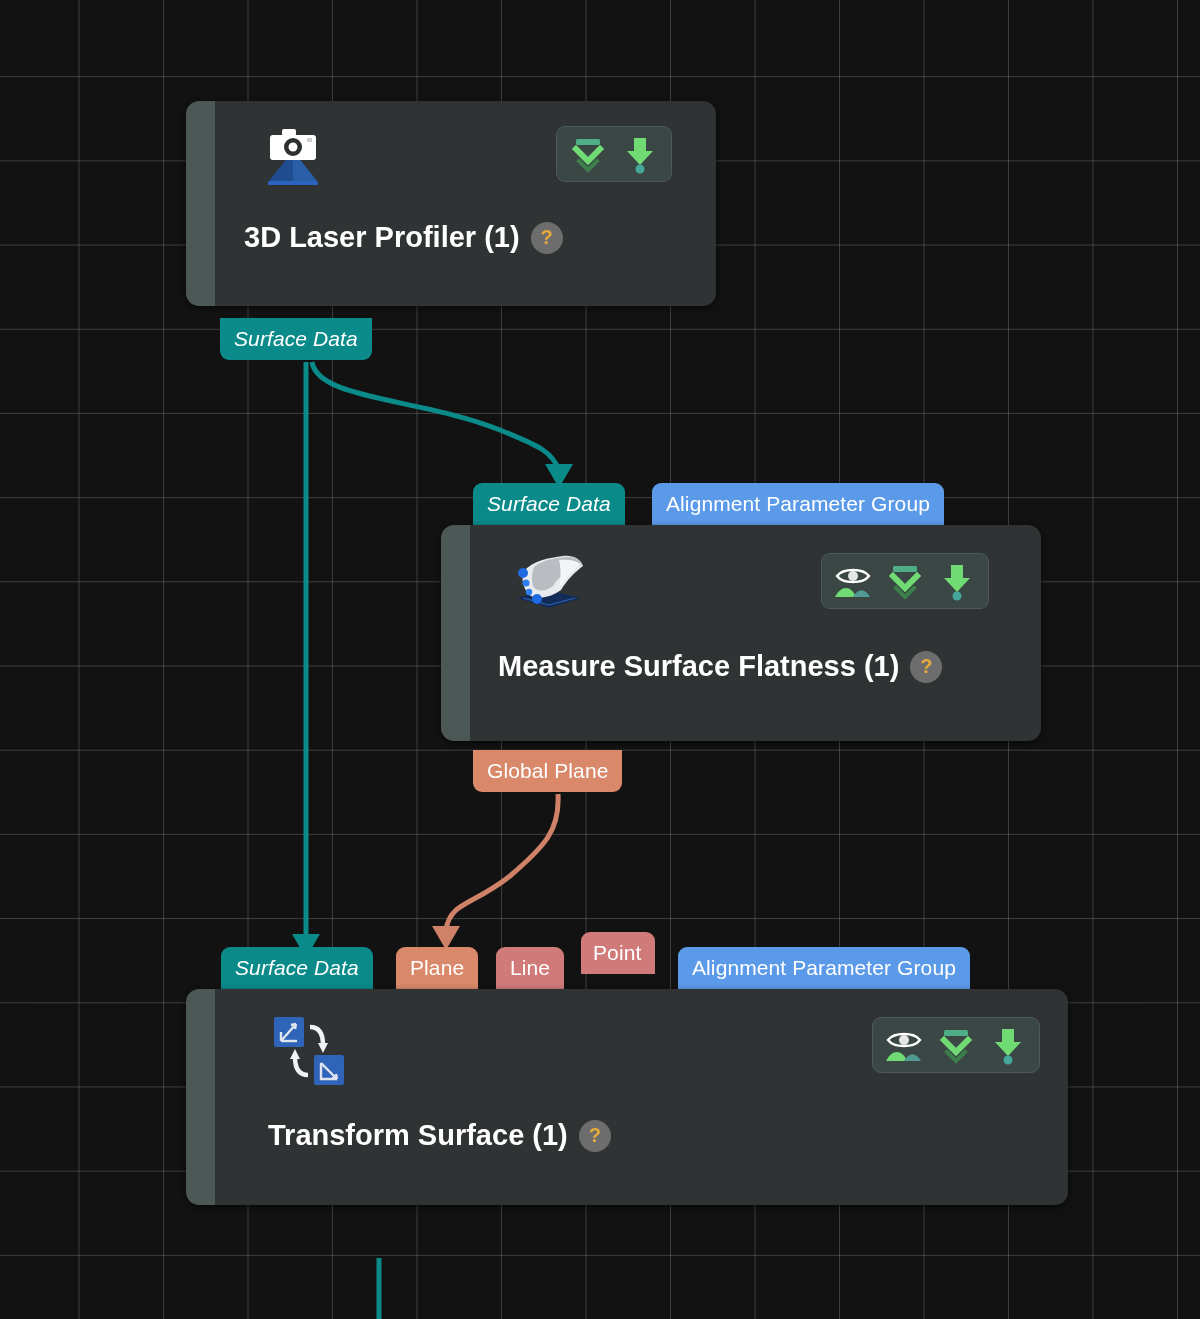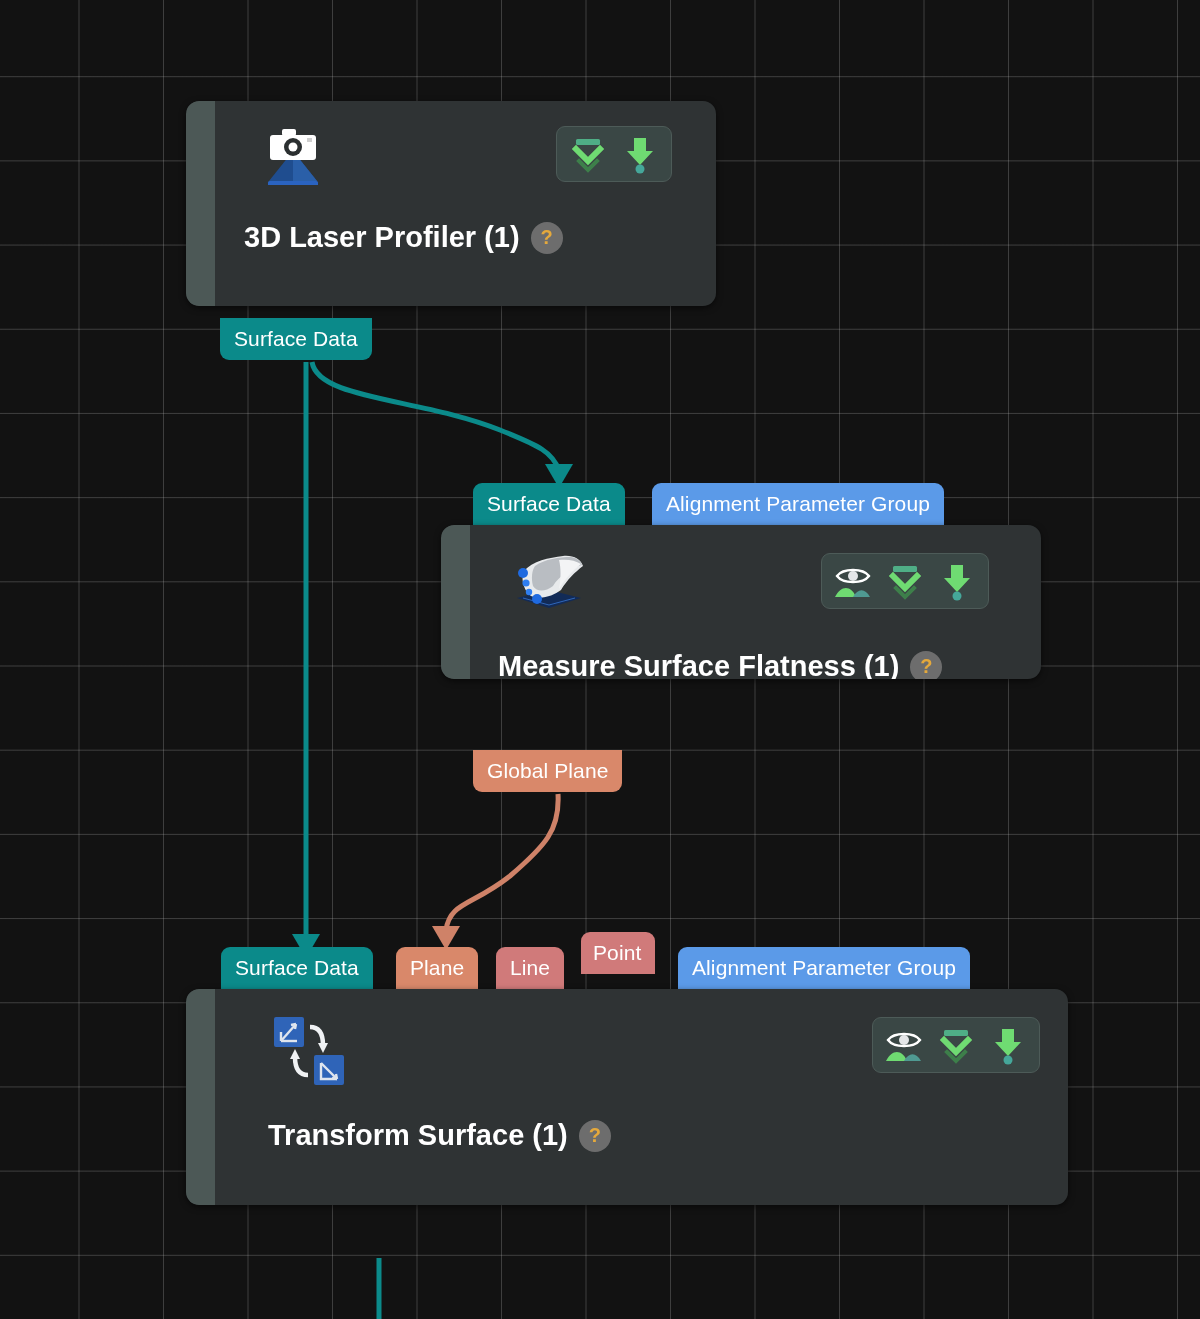--- a/index.html
+++ b/index.html
@@ -76,21 +76,21 @@
     display:flex; align-items:center; justify-content:center;
     padding:0 14px;
     color:#ffffff;
     font-size:21px;
     white-space:nowrap;
     letter-spacing:0.1px;
   }
   .port.in  { border-radius:9px 9px 0 0; }
   .port.out { border-radius:0 0 9px 9px; }
 
-  .t-teal   { background:#0b8a8a; }
+  .t-teal   { background:#0b8a8a;font-style:italic; }
   .t-blue   { background:#5b9ae8; }
   .t-plane  { background:#d9886a; }
   .t-line   { background:#d07a7a; }
   .t-point  { background:#d07a7a; }
 </style>
 </head>
 <body>
 
 <div id="canvas">
 
@@ -153,21 +153,21 @@
     <span>Surface Data</span>
   </div>
 
   <div class="port in t-teal" style="left:473px; top:483px;">
     <span>Surface Data</span>
   </div>
   <div class="port in t-blue" style="left:652px; top:483px;">
     <span>Alignment Parameter Group</span>
   </div>
 
-  <div class="node" style="left:441px; top:525px; width:600px; height:154px;">
+  <div class="node" style="left:441px; top:525px; width:600px; height:216px;">
     <div class="node-accent"></div>
     <div class="node-inner">
 
       <div class="node-icon" style="left:68px; top:25px; width:80px; height:62px;">
         <svg width="80" height="62" viewBox="0 0 80 62">
           <g opacity="0.85">
             <path d="M8,48 L40,58 L72,48 L40,40 Z" fill="#0e2a5e"></path>
             <path d="M14,48 L40,55 L66,48" fill="none" stroke="#2f6fd0" stroke-width="1"></path>
           </g>
           <path d="M14,22 C24,10 40,8 54,6 C64,5 72,9 74,16 C66,22 58,30 52,40

